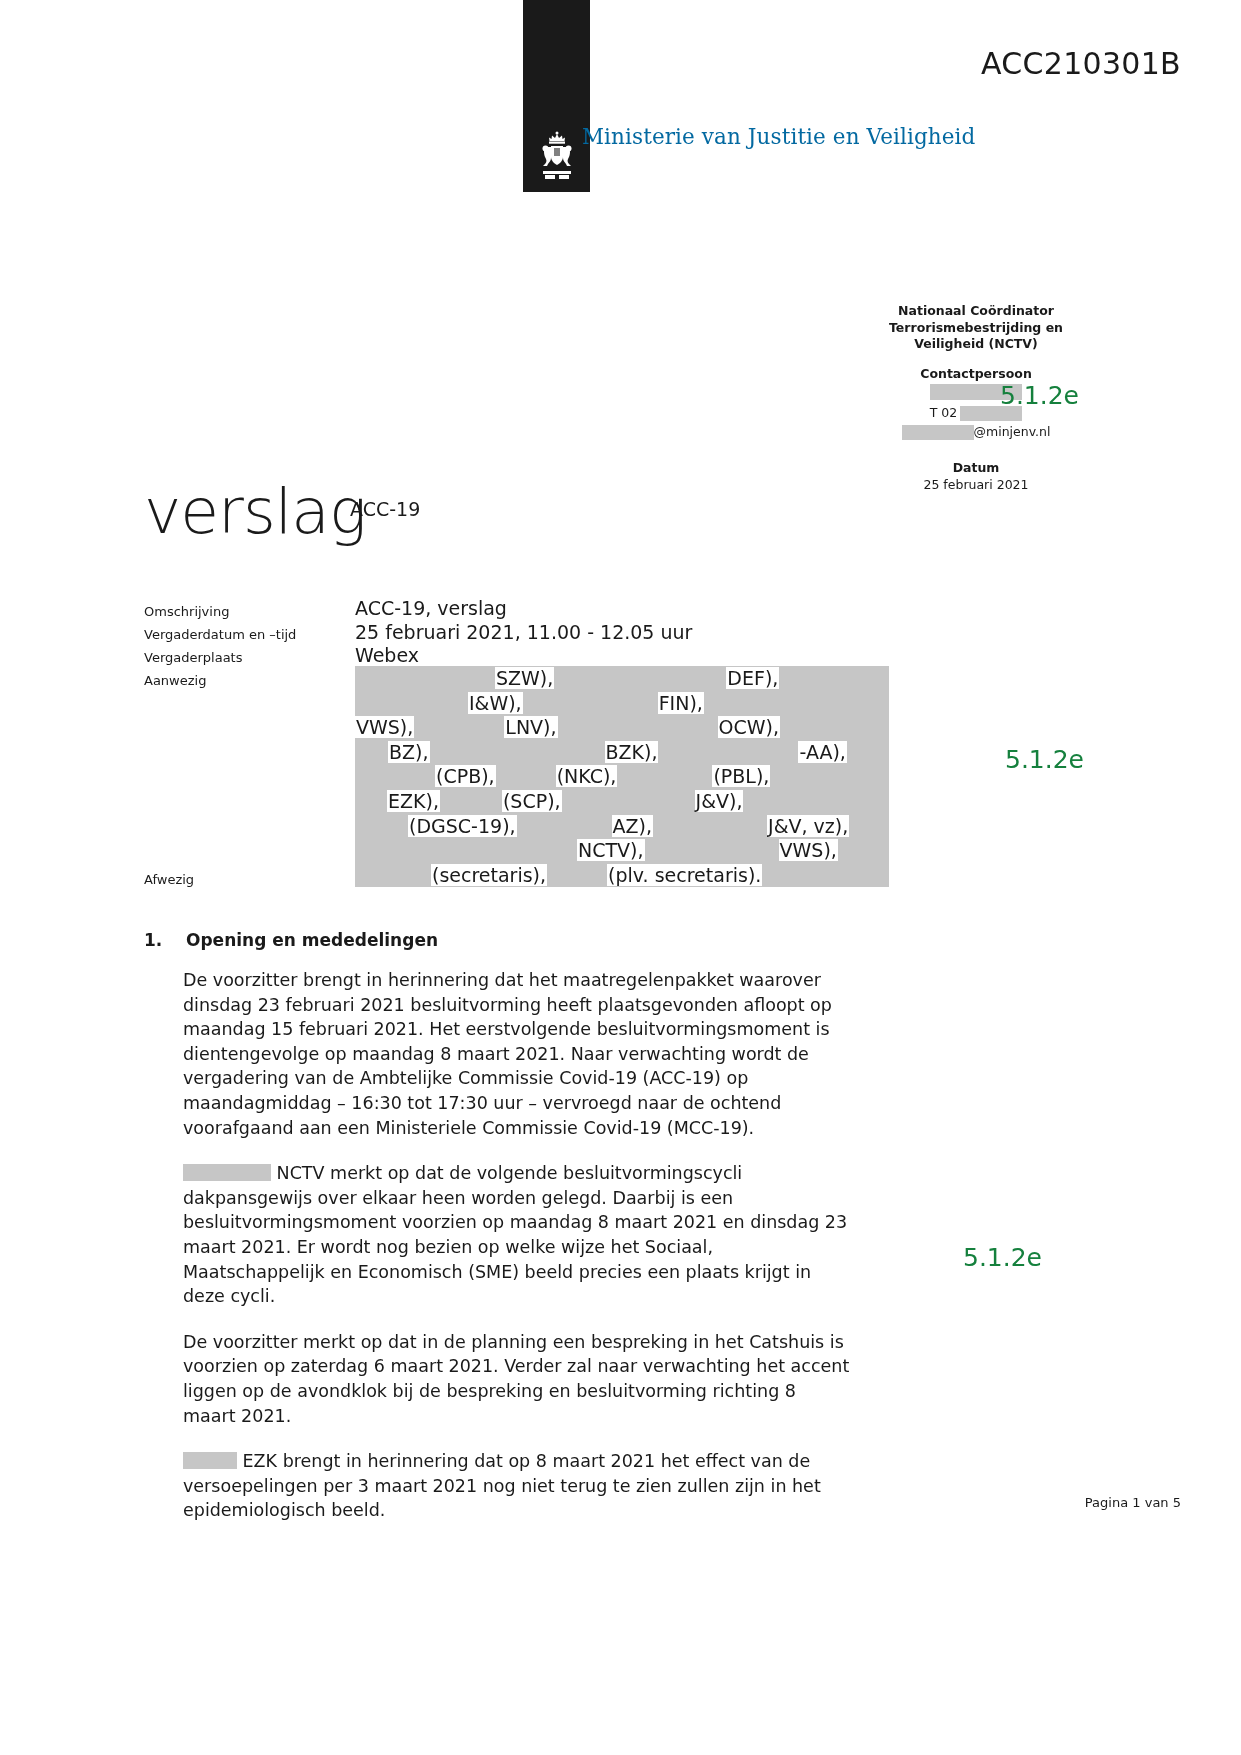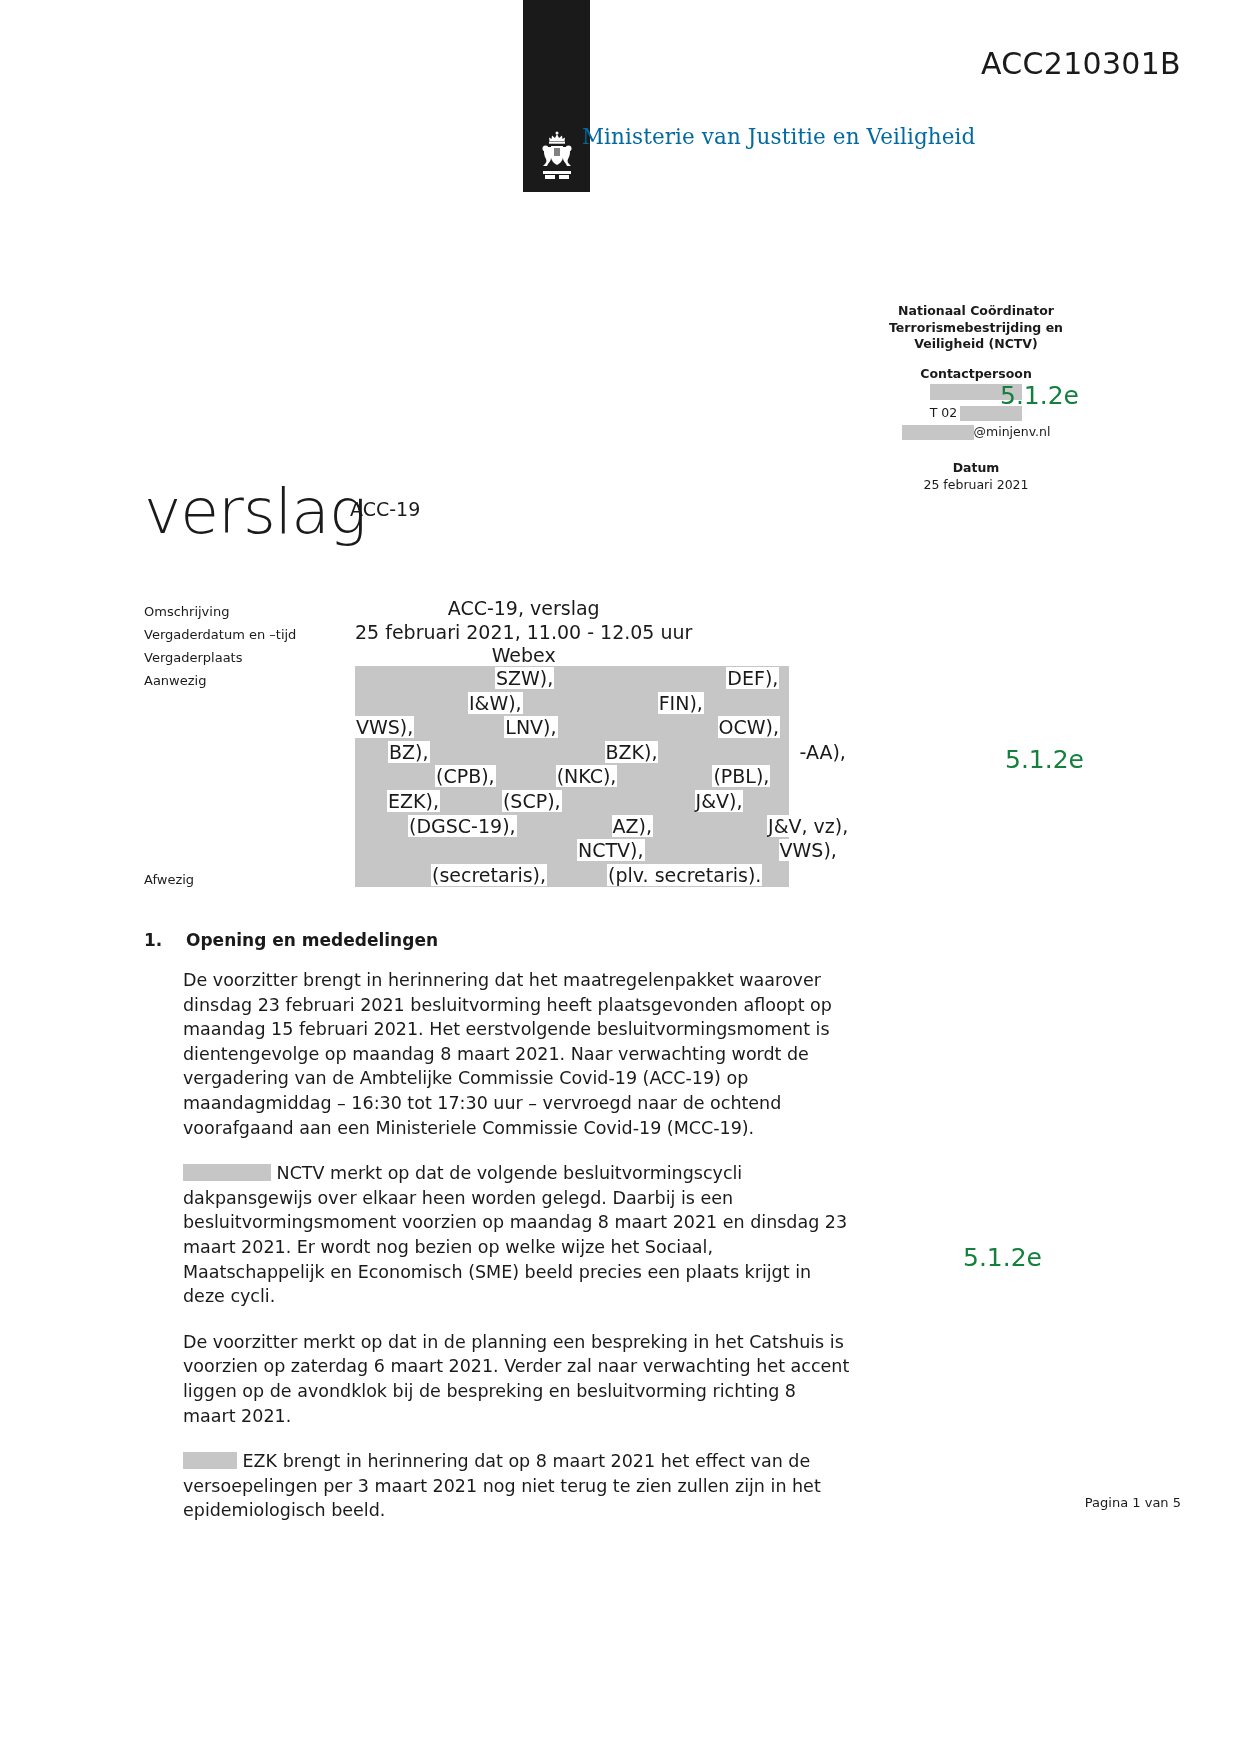--- a/index.html
+++ b/index.html
@@ -100,34 +100,33 @@
     font-size: 13px;
     line-height: 23px;
     color: #1a1a1a;
   }
   .info-values {
     position: absolute;
     left: 355px; top: 597px;
     font-size: 19px;
     line-height: 23.5px;
     color: #1a1a1a;
-    text-align: center;
   }
   .label-afwezig {
     position: absolute;
     left: 144px; top: 872px;
     font-size: 13px;
     color: #1a1a1a;
   }
 
   
   .attendees {
     position: absolute;
     left: 355px; top: 666px;
-    width: 434px;
+    width: 534px;
     background: #c6c6c6;
     font-size: 19px;
     line-height: 24.6px;
     color: #1a1a1a;
     padding: 0;
   }
   .att-line { white-space: nowrap; height: 24.6px; }
   .att-line span.t {
     background: #ffffff;
     padding: 0 1px;

